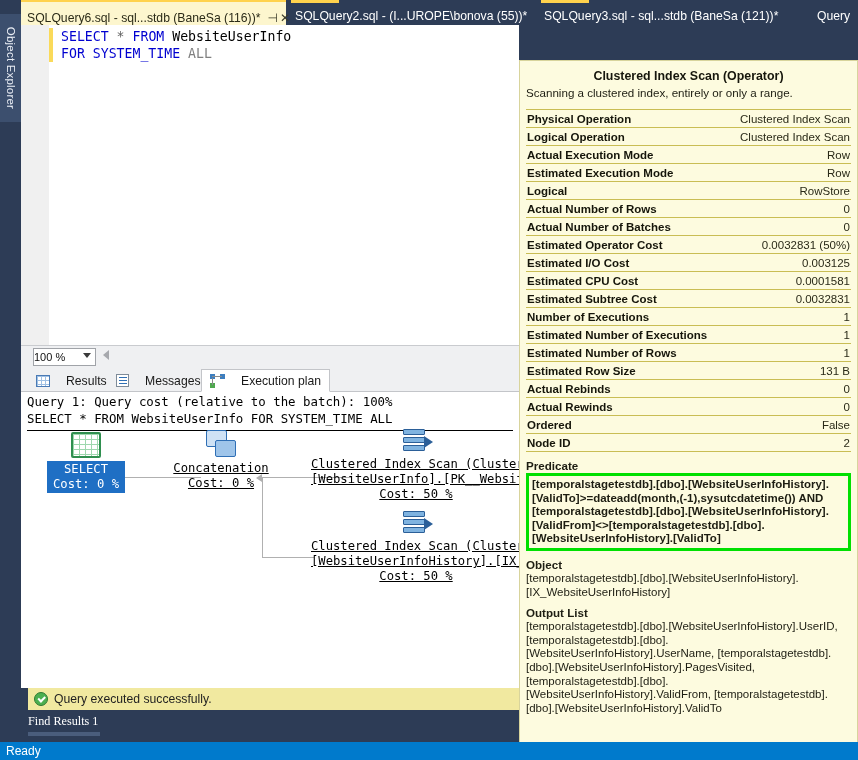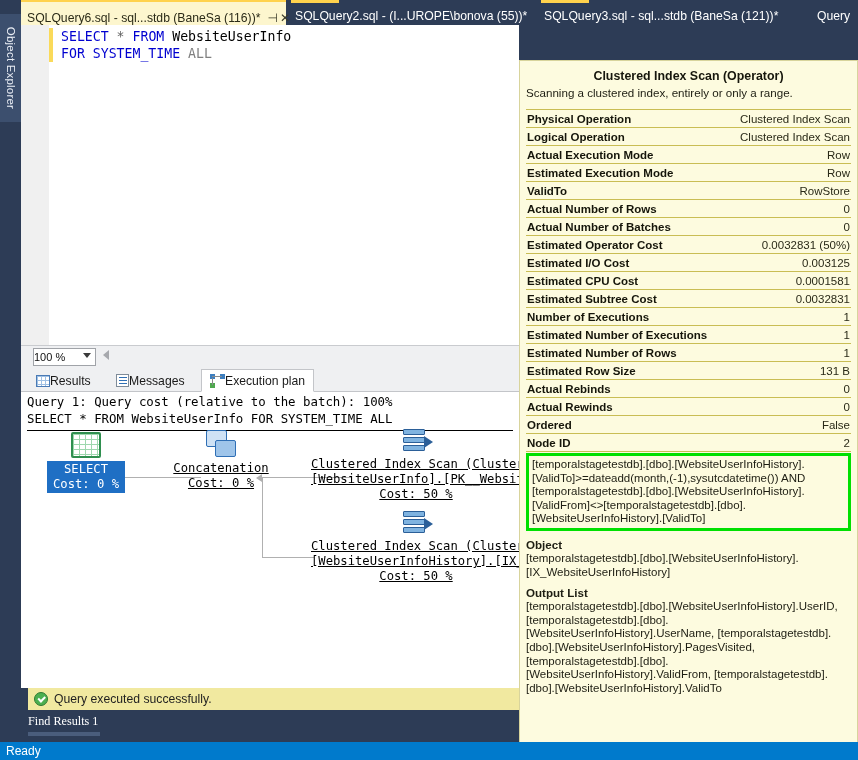--- a/index.html
+++ b/index.html
@@ -126,21 +126,21 @@
 
   
   .restabs {
     position: absolute; left: 21px; top: 367px;
     width: 498px; height: 25px;
     background: #eff0f2;
     border-bottom: 1px solid #c3c5c9;
   }
   .restab {
     position: absolute; top: 2px; height: 23px;
-    display: flex; align-items: center; gap: 0;
+    display: flex; align-items: center; gap: 16px;
     padding: 0 8px;
     font-size: 12.2px; color: #1a1a1a;
     border: 1px solid transparent;
     white-space: nowrap;
     text-align: center;
   }
   .restab.sel {
     background: #ffffff;
     border: 1px solid #c3c5c9;
     border-bottom-color: #ffffff;
@@ -358,20 +358,21 @@
   }
   .tt-body {
     font-size: 11.5px;
     line-height: 13.6px;
     word-break: break-word;
   }
   .tt-body.boxed {
     border: 3px solid #00e000;
     padding: 2px 3px;
     margin-top: 1px;
+    font-weight: bold;
   }
 </style>
 </head>
 <body>
 
 <div id="app">
 
   <div class="oe-strip">
     <span class="oe-label">Object Explorer</span>
   </div>
@@ -511,21 +512,21 @@
           </tr>
           <tr>
             <td class="k">Actual Execution Mode</td>
             <td class="v">Row</td>
           </tr>
           <tr>
             <td class="k">Estimated Execution Mode</td>
             <td class="v">Row</td>
           </tr>
           <tr>
-            <td class="k">ValidTo</td>
+            <td class="k">Logical</td>
             <td class="v">RowStore</td>
           </tr>
           <tr>
             <td class="k">Actual Number of Rows</td>
             <td class="v">0</td>
           </tr>
           <tr>
             <td class="k">Actual Number of Batches</td>
             <td class="v">0</td>
           </tr>
@@ -573,20 +574,21 @@
             <td class="k">Ordered</td>
             <td class="v">False</td>
           </tr>
           <tr>
             <td class="k">Node ID</td>
             <td class="v">2</td>
           </tr>
         </tbody>
     </table>
 
+    <div class="tt-section">Predicate</div>
     <div class="tt-body boxed">[temporalstagetestdb].[dbo].[WebsiteUserInfoHistory].[ValidTo]&gt;=dateadd(month,(-1),sysutcdatetime()) AND [temporalstagetestdb].[dbo].[WebsiteUserInfoHistory].[ValidFrom]&lt;&gt;[temporalstagetestdb].[dbo].[WebsiteUserInfoHistory].[ValidTo]</div>
 
     <div class="tt-section">Object</div>
     <div class="tt-body">[temporalstagetestdb].[dbo].[WebsiteUserInfoHistory].[IX_WebsiteUserInfoHistory]</div>
 
     <div class="tt-section">Output List</div>
     <div class="tt-body">[temporalstagetestdb].[dbo].[WebsiteUserInfoHistory].UserID, [temporalstagetestdb].[dbo].[WebsiteUserInfoHistory].UserName, [temporalstagetestdb].[dbo].[WebsiteUserInfoHistory].PagesVisited, [temporalstagetestdb].[dbo].[WebsiteUserInfoHistory].ValidFrom, [temporalstagetestdb].[dbo].[WebsiteUserInfoHistory].ValidTo</div>
   </div>
 
   <div class="statusbar">

